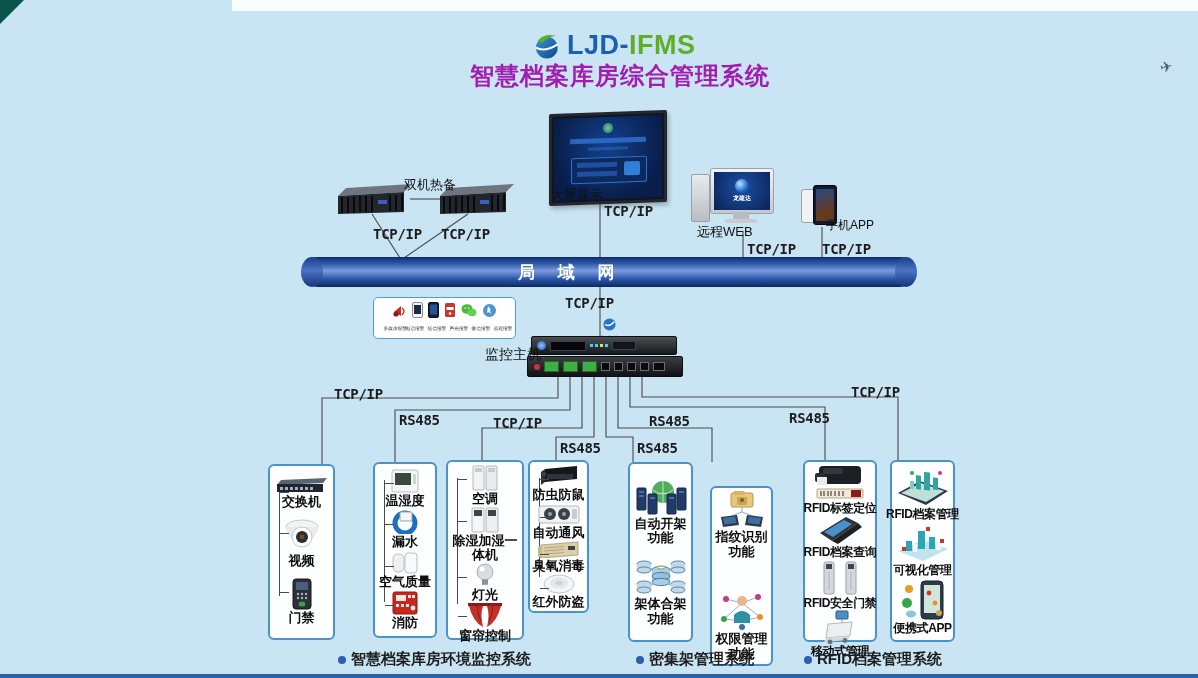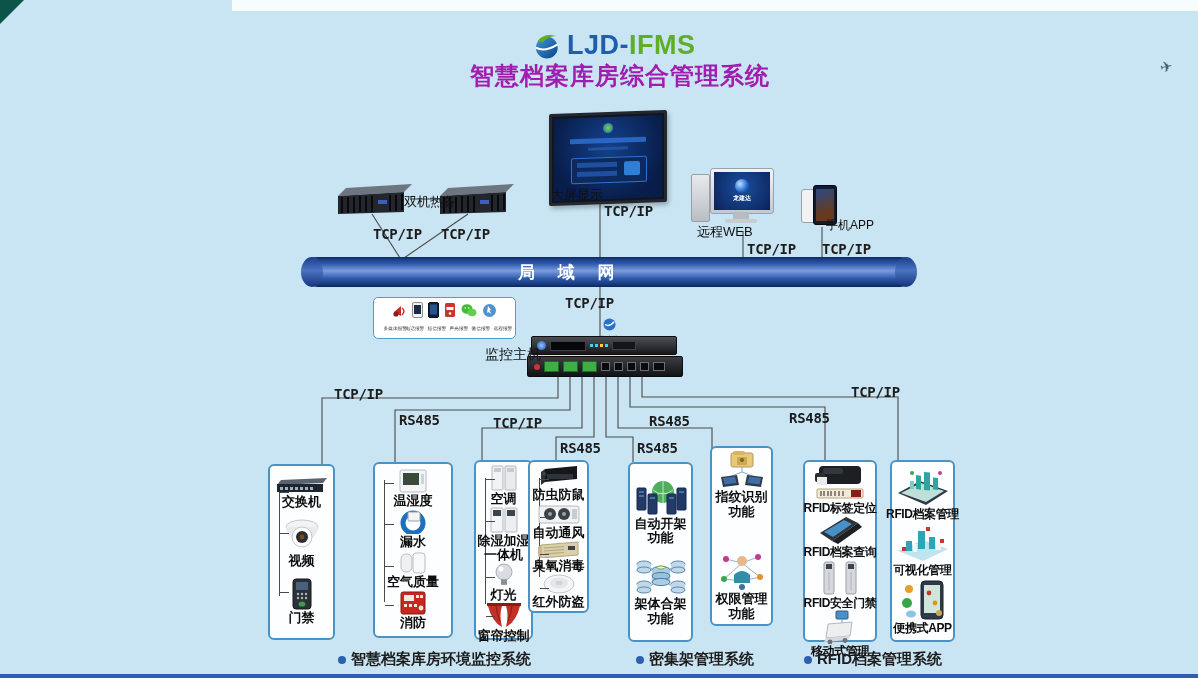--- a/index.html
+++ b/index.html
@@ -150,21 +150,21 @@
       <line x1="16" y1="13" x2="16" y2="29"></line>
         <line x1="22" y1="12" x2="22" y2="28"></line>
       <line x1="28" y1="12" x2="28" y2="28"></line>
         <line x1="34" y1="12" x2="34" y2="28"></line>
       <line x1="52" y1="11" x2="52" y2="27"></line>
         <line x1="58" y1="11" x2="58" y2="27"></line>
         <line x1="64" y1="10" x2="64" y2="26"></line>
     </g>
     <rect x="40" y="16" width="9" height="4" fill="#3a5fc0"></rect>
   </svg>
-  <div class="abs devlbl" style="left:404px;top:193px;">双机热备</div>
+  <div class="abs devlbl" style="left:404px;top:176px;">双机热备</div>
   <div class="abs proto" style="left:373px;top:226px;">TCP/IP</div>
   <div class="abs proto" style="left:441px;top:226px;">TCP/IP</div>
 
   <div class="abs" id="bigscreen">
     <div class="scr">
       <div style="position:absolute;left:49px;top:6px;width:10px;height:10px;border-radius:50%;background:radial-gradient(#7fd24a,#1565c0);"></div>
       <div style="position:absolute;left:16px;top:21px;width:76px;height:5px;background:#2f6fd0;opacity:.85;border-radius:1px;"></div>
       <div style="position:absolute;left:34px;top:30px;width:40px;height:3px;background:#2a5cab;opacity:.7;"></div>
       <div style="position:absolute;left:17px;top:40px;width:74px;height:24px;border:1px solid #2f6fd0;background:#0d2a5e;border-radius:2px;">
         <div style="position:absolute;left:5px;top:4px;width:40px;height:5px;background:#1e4fa0;"></div>
@@ -322,21 +322,21 @@
             <circle cx="6" cy="20" r="1.2"></circle>
             <circle cx="10" cy="20" r="1.2"></circle>
             <circle cx="14" cy="20" r="1.2"></circle>
           </g>
           <ellipse cx="10" cy="26" rx="3.4" ry="2.6" fill="#3f9a4e"></ellipse>
         </svg>
       <div class="lbl">门禁</div>
       </div>
   </div>
 
-  <div class="col wired" style="left:373px;top:462px;width:80px;height:176px;">
+  <div class="col wired" style="left:373px;top:462px;width:64px;height:176px;">
     <div class="spine" style="bottom:34px;"></div>
     <div class="item">
         <svg width="28" height="24" viewBox="0 0 28 24">
           <rect x="1" y="1" width="26" height="22" rx="2" fill="#f4f5f6" stroke="#b9bfc5"></rect>
           <rect x="4" y="4" width="16" height="12" fill="#3a4a3a"></rect>
           <rect x="22" y="5" width="3" height="10" fill="#cdd3d8"></rect>
         </svg>
       <div class="lbl">温湿度</div>
       </div>
     <div class="item">
@@ -363,21 +363,21 @@
             <rect x="4" y="13" width="3" height="3"></rect>
             <rect x="9" y="13" width="3" height="3"></rect>
             <rect x="14" y="13" width="3" height="3"></rect>
             <circle cx="21" cy="17" r="2.4"></circle>
           </g>
         </svg>
       <div class="lbl">消防</div>
       </div>
   </div>
 
-  <div class="col wired" style="left:446px;top:460px;width:59px;height:180px;margin-left:28px;">
+  <div class="col wired" style="left:446px;top:460px;width:78px;height:180px;">
     <div class="spine" style="bottom:34px;"></div>
     <div class="item">
         <svg width="30" height="26" viewBox="0 0 30 26">
           <rect x="3" y="1" width="11" height="24" rx="1" fill="#f2f3f4" stroke="#b3b9bf"></rect>
           <rect x="16" y="1" width="11" height="24" rx="1" fill="#e9ebed" stroke="#b3b9bf"></rect>
           <rect x="5" y="3" width="7" height="4" fill="#c7ccd1"></rect>
           <rect x="18" y="3" width="7" height="4" fill="#c7ccd1"></rect>
         </svg>
       <div class="lbl">空调</div>
       </div>
@@ -505,21 +505,21 @@
             <rect x="18" y="14" width="18" height="12" stroke="none"></rect>
             <ellipse cx="27" cy="20" rx="9" ry="3.6" fill="#97c2dd"></ellipse>
             <ellipse cx="27" cy="26" rx="9" ry="3.6"></ellipse>
           </g>
           <ellipse cx="27" cy="11.5" rx="4" ry="1.6" fill="#e8f4db" stroke="#7aa84f"></ellipse>
         </svg>
       <div class="lbl">架体合架功能</div>
       </div>
   </div>
 
-  <div class="col" style="left:710px;top:446px;width:63px;height:180px;gap:32px;">
+  <div class="col" style="left:710px;top:486px;width:63px;height:180px;gap:32px;">
     <div class="item">
         <svg width="50" height="38" viewBox="0 0 50 38">
           <rect x="14" y="2" width="22" height="14" rx="2" fill="#e8c87a" stroke="#b8955a"></rect>
           <rect x="16" y="0" width="12" height="4" rx="2" fill="#d9b35f"></rect>
           <rect x="20" y="6" width="10" height="8" rx="1" fill="#caa94e"></rect>
           <circle cx="25" cy="9" r="2" fill="#7a6127"></circle>
           <g stroke="#8aa8c8">
             <line x1="25" y1="16" x2="25" y2="21"></line>
             <line x1="12" y1="26" x2="25" y2="21"></line>
             <line x1="38" y1="26" x2="25" y2="21"></line>

